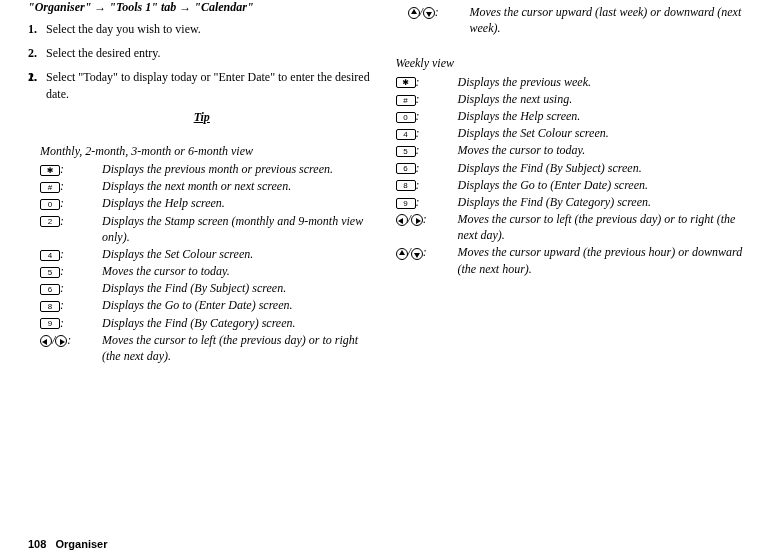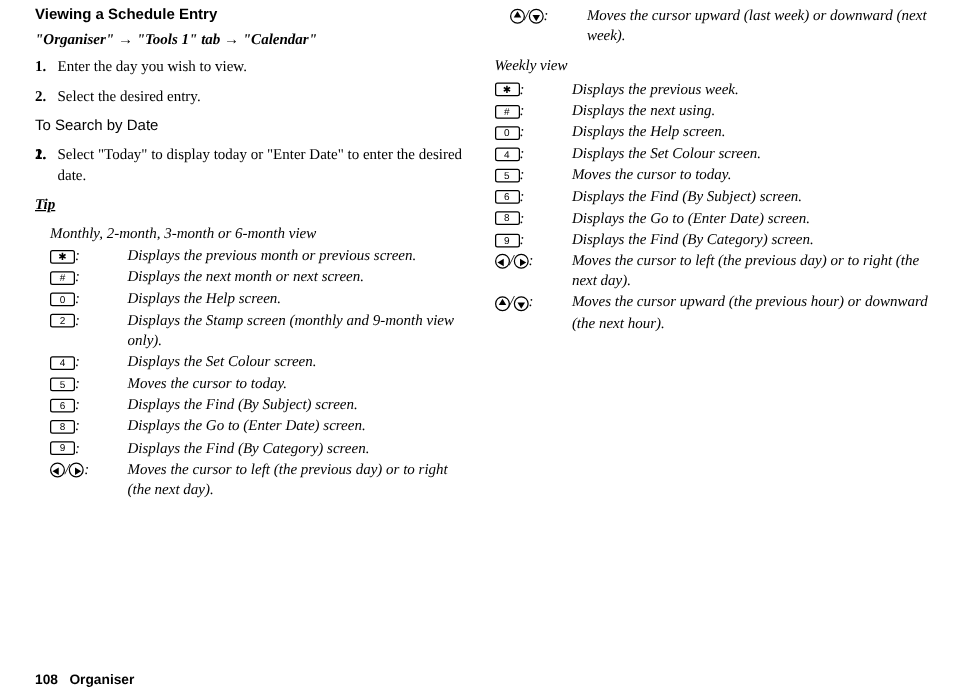--- a/index.html
+++ b/index.html
@@ -69,35 +69,36 @@
     margin-top: 8px;
     margin-bottom: 6px;
   }
 
   .tip-heading {
     font-style: italic;
     font-weight: bold;
     text-decoration: underline;
     margin-top: 8px;
     margin-bottom: 2px;
+    text-align: center;
   }
 
   .tip-body {
     font-style: italic;
     line-height: 1.35;
   }
   .tip-body .bullet {
     display: inline-block;
     width: 12px;
   }
 
   .view-title {
     font-style: italic;
     margin-left: 12px;
-    margin-top: 7px;
+    margin-top: 18px;
     margin-bottom: 2px;
     line-height: 1.35;
     font-family: Liberation Serif, serif;
   }
 
   table.keytable {
     border-collapse: collapse;
     margin-left: 12px;
   }
   table.keytable td {
@@ -162,36 +163,34 @@
     font-size: 11px;
     font-weight: bold;
   }
 </style>
 </head>
 <body>
 
 <div class="page">
 
   <div class="col col-left">
-    <div class="h1">Viewing a Schedule Entry</div>
 
     <div class="path">
       <span>"Organiser"</span>
       <span class="arrow"> → </span>
       <span>"Tools 1" tab</span>
       <span class="arrow"> → </span>
       <span>"Calendar"</span>
     </div>
 
     <ol class="steps">
-      <li><span class="num">1.</span><span>Enter the day you wish to view.</span></li>
+      <li><span class="num">1.</span><span>Select the day you wish to view.</span></li>
       <li><span class="num">2.</span><span>Select the desired entry.</span></li>
     </ol>
 
-    <div class="h2">To Search by Date</div>
 
     <ol class="steps">
       <li><span class="num">1.</span></li>
       <li><span class="num">2.</span><span>Select "Today" to display today or "Enter Date" to enter the desired date.</span></li>
     </ol>
 
     <div class="tip-heading">Tip</div>
     <div class="view-title">Monthly, 2-month, 3-month or 6-month view</div>
 
     <table class="keytable">

